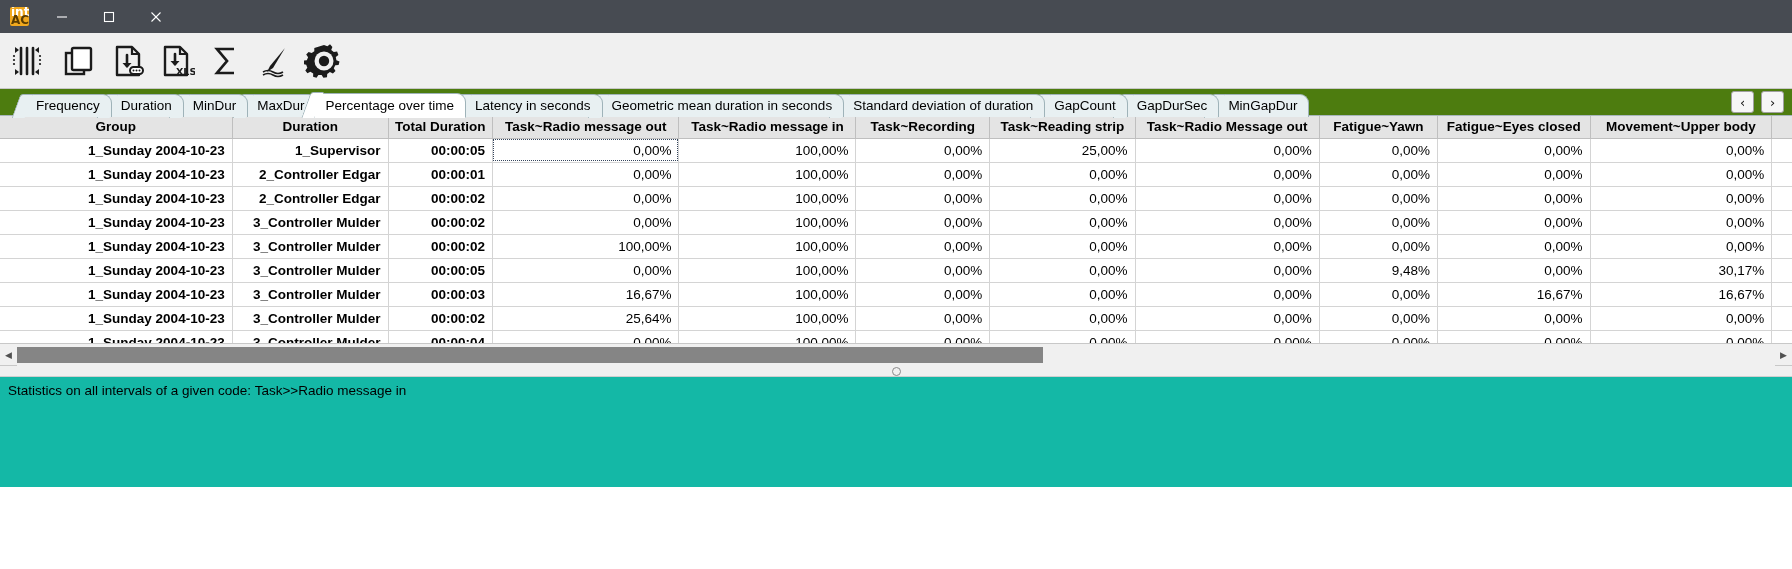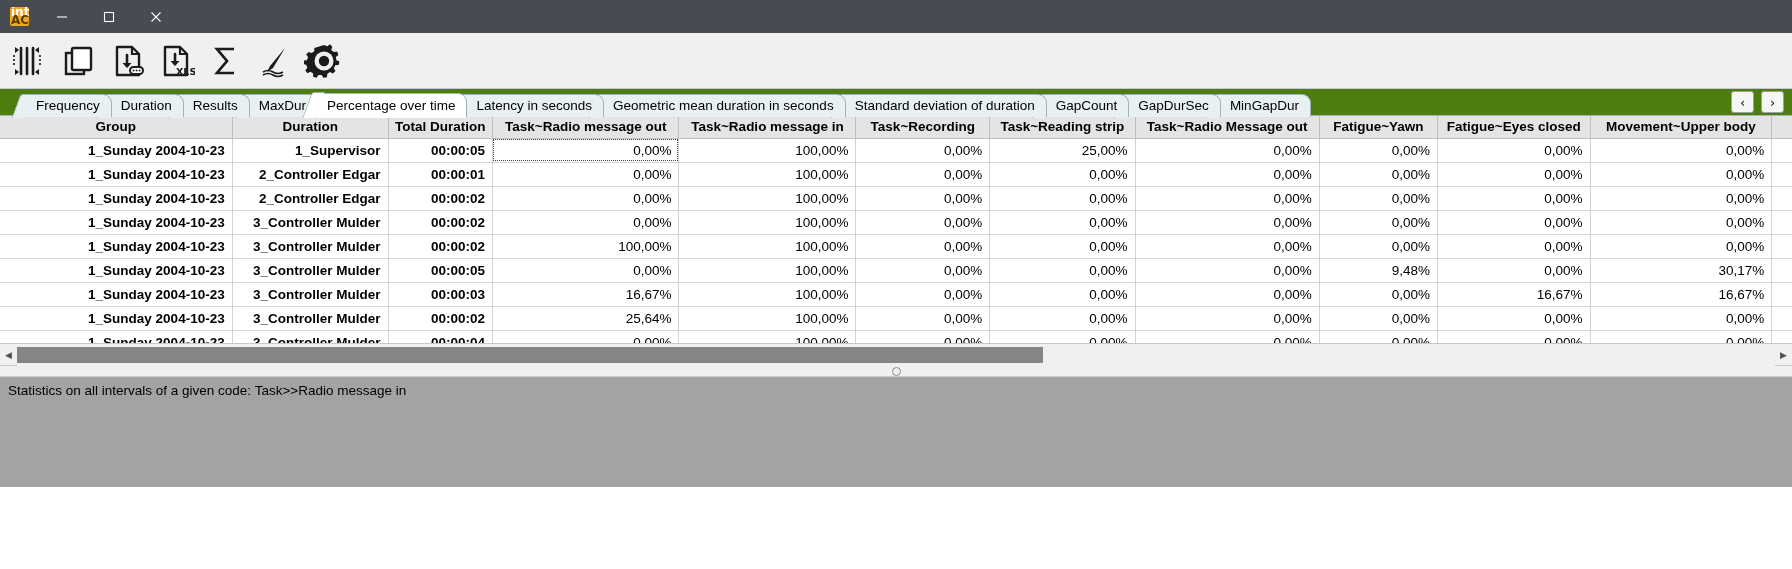--- a/index.html
+++ b/index.html
@@ -221,21 +221,21 @@
   }
   .splitter-grip {
     width: 9px; height: 9px;
     border: 1px solid #8a8a8a;
     border-radius: 50%;
     background: #f0f0f0;
   }
 
   
   .infopanel {
-    background: #a3a3a3;
+    background: #14b8a6;
     height: 110px;
     padding: 6px 8px 0 8px;
     font-size: 13.5px;
     color: #000;
   }
   .status-line { white-space: nowrap; }
 </style>
 </head>
 <body>
 
@@ -347,21 +347,21 @@
       <circle cx="20" cy="18" r="5.2" fill="#1b1b1b"></circle>
     </svg>
   </div>
 
 </div>
 
 <div class="tabstrip">
   <div id="tabs-container" style="display:flex;align-items:flex-end;">
       <div class="tab" style="z-index: 40;">Frequency</div>
       <div class="tab" style="z-index: 39;">Duration</div>
-      <div class="tab" style="z-index: 38;">Results</div>
+      <div class="tab" style="z-index: 38;">MinDur</div>
       <div class="tab" style="z-index: 37;">MaxDur</div>
       <div class="tab selected" style="z-index: 50;">Percentage over time</div>
       <div class="tab" style="z-index: 35;">Latency in seconds</div>
       <div class="tab" style="z-index: 33; margin-top: 6px;">Geometric mean duration in seconds</div>
       <div class="tab" style="z-index: 32;">Standard deviation of duration</div>
       <div class="tab" style="z-index: 31;">GapCount</div>
       <div class="tab" style="z-index: 30;">GapDurSec</div>
       <div class="tab" style="z-index: 29;">MinGapDur</div>
     </div>
   <div class="tab-nav">

